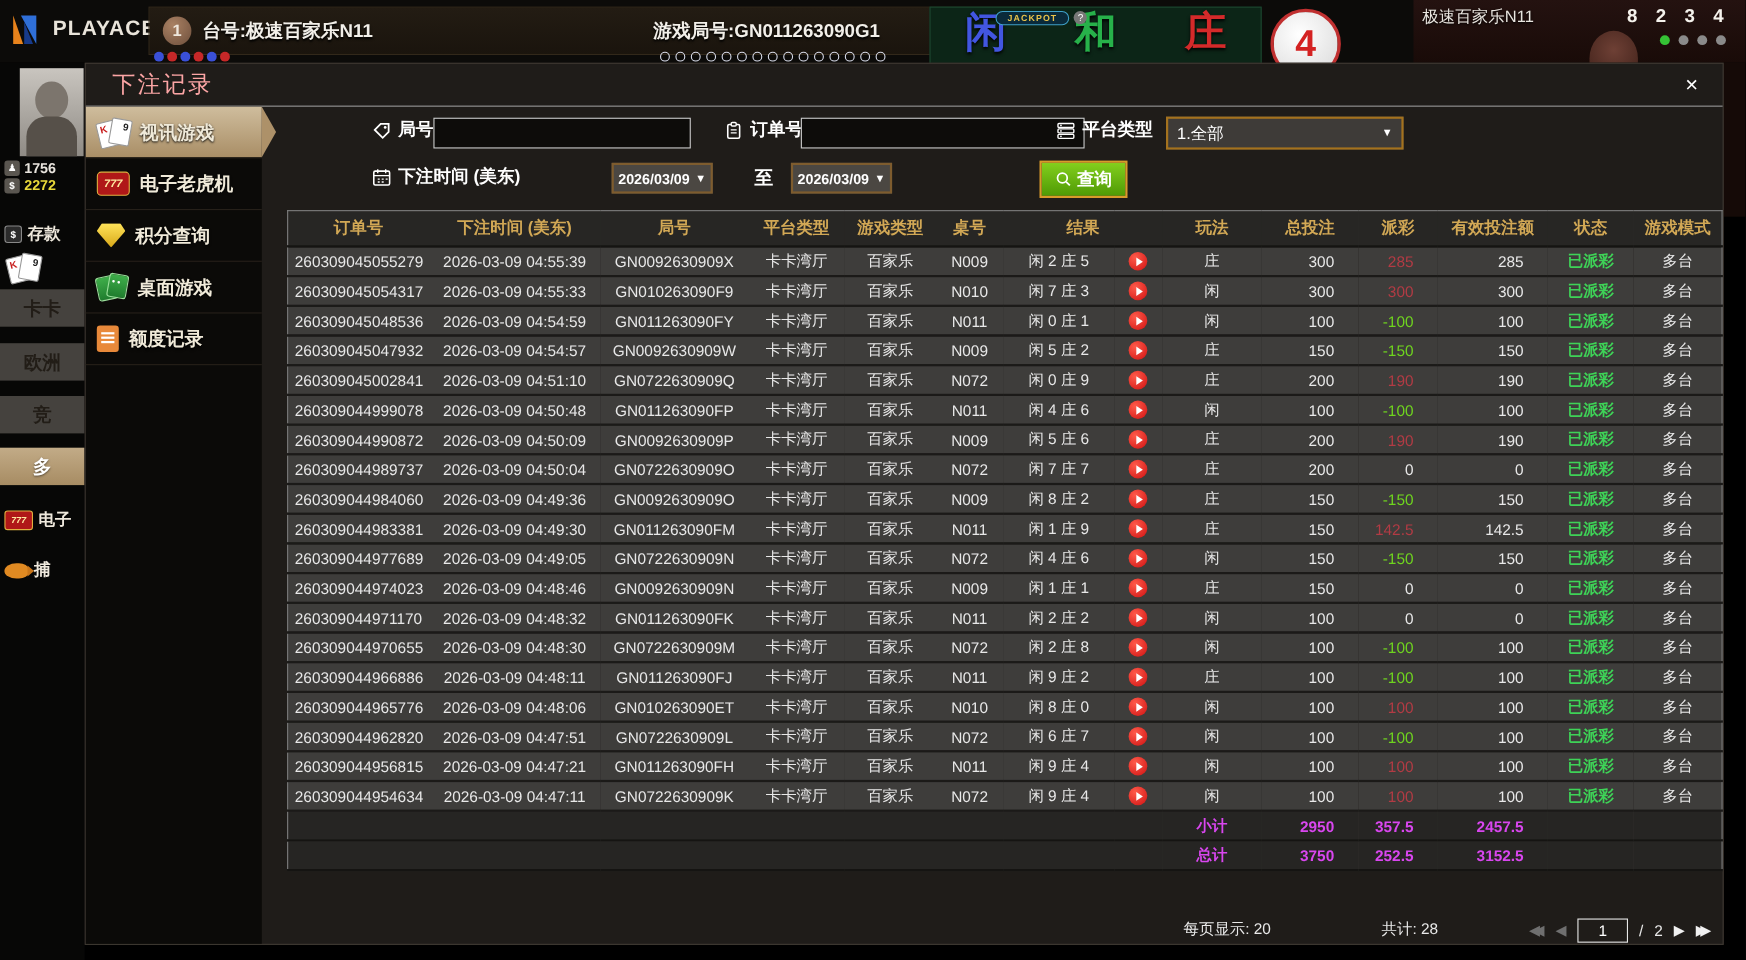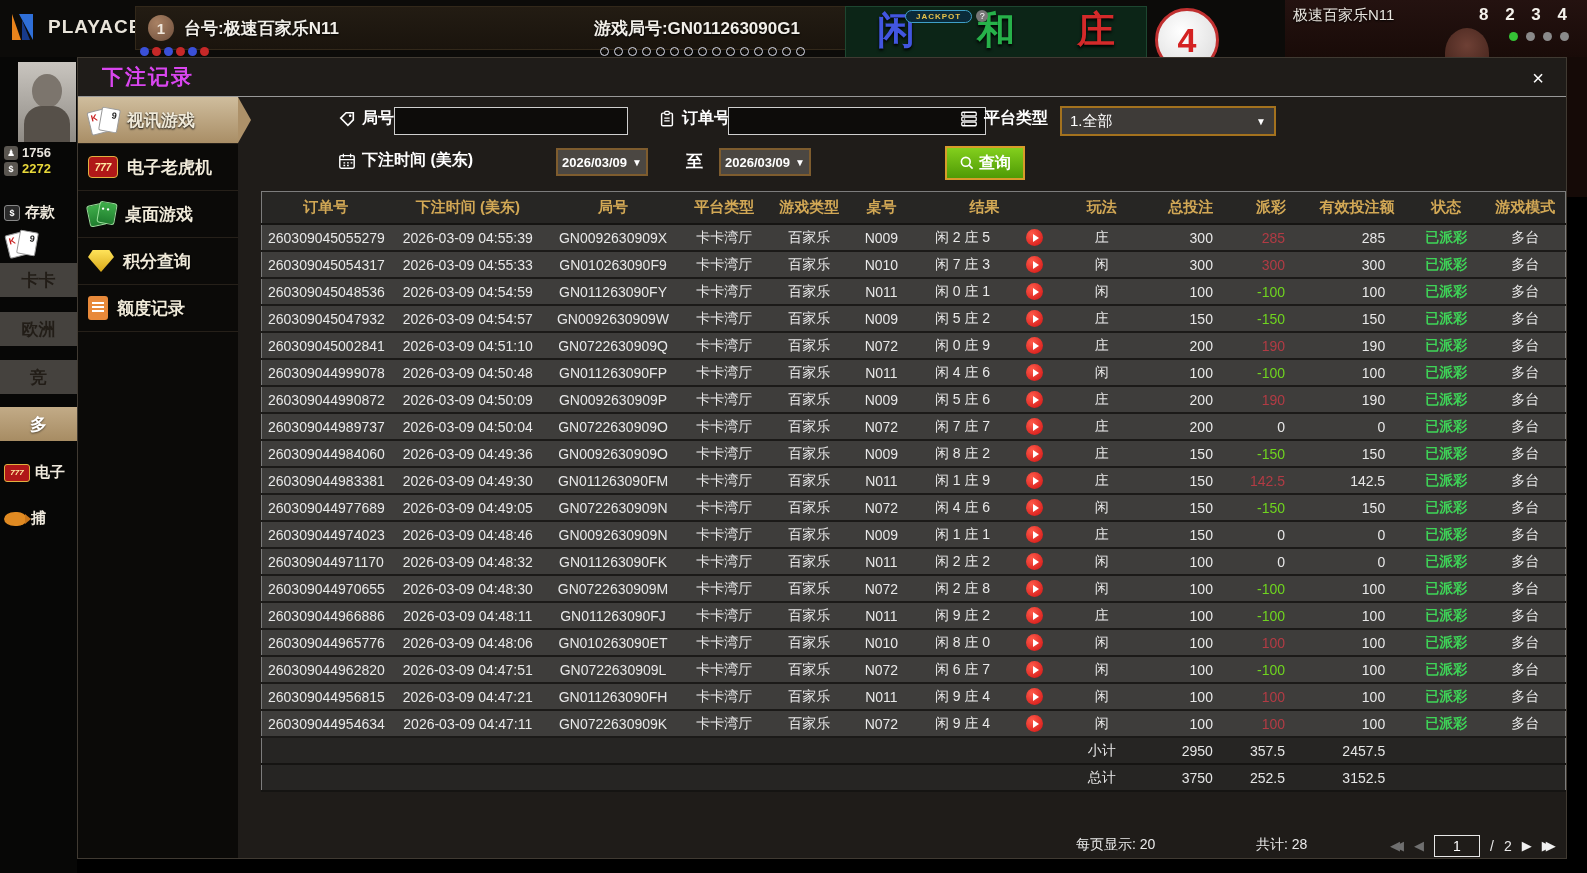--- a/index.html
+++ b/index.html
@@ -49,21 +49,21 @@
   .gray-item{position:absolute;left:0;width:77px;height:34px;background:#45423e;color:#221d17;font-weight:bold;font-size:17px;display:flex;align-items:center;justify-content:center;overflow:hidden;}
   .gray-item.hl{background:linear-gradient(180deg,#c2ab87,#a78c63);color:#fff;text-shadow:0 1px 2px #00000088;}
   .strip-row{position:absolute;left:4px;display:flex;align-items:center;gap:5px;color:#efe9dd;font-weight:bold;font-size:15px;white-space:nowrap;}
   .slot777{width:24px;height:16px;background:#b01818;border:1px solid #e0b040;border-radius:3px;color:#ffe9a0;font-size:8px;font-weight:bold;font-style:italic;display:flex;align-items:center;justify-content:center;flex:0 0 auto;}
   .fishico{width:22px;height:14px;background:#e08a22;border-radius:50% 40% 40% 50%;position:relative;flex:0 0 auto;}
   .fishico::after{content:'';position:absolute;right:-5px;top:2px;border-left:6px solid #c9761a;border-top:5px solid transparent;border-bottom:5px solid transparent;}
 
   
   #modal{left:77px;top:57px;width:1488px;height:800px;background:#1f1c19;border:1px solid #41楼3a32;border:1px solid #403a32;}
   #modal-title{position:absolute;left:0;top:0;width:100%;height:38px;border-bottom:1px solid #989898;display:flex;align-items:center;}
-  #modal-title .t{color:#d946ef;font-size:21px;font-weight:bold;margin-left:24px;letter-spacing:2px;}
+  #modal-title .t{color:#fca5a5;font-size:21px;font-weight:normal;margin-left:24px;letter-spacing:2px;}
   #close-x{position:absolute;right:16px;top:8px;width:24px;height:24px;color:#fff;font-size:20px;display:flex;align-items:center;justify-content:center;cursor:pointer;}
 
   
   #sidebar{position:absolute;left:0;top:39px;width:160px;height:761px;background:#0b0a08;}
   .tab{position:relative;height:46px;display:flex;align-items:center;gap:9px;padding-left:10px;border-bottom:1px solid #262019;color:#f0ead9;font-size:17px;font-weight:bold;cursor:pointer;}
   .tab .lbl{text-shadow:0 1px 2px #000;}
   .tab.active{background:linear-gradient(180deg,#cfbd9d,#a98e66);}
   .tab.active::after{content:'';position:absolute;right:-13px;top:0;border-top:23px solid transparent;border-bottom:23px solid transparent;border-left:13px solid #ad9169;z-index:5;}
   .cardico{position:relative;width:30px;height:28px;flex:0 0 30px;}
   .cardico .c1,.cardico .c2{position:absolute;width:15px;height:21px;background:#fff;border-radius:2px;border:1px solid #999;font-size:9px;font-weight:bold;}
@@ -91,21 +91,21 @@
   
   #bet-table{position:absolute;left:183px;top:133px;width:1305px;border-collapse:collapse;table-layout:fixed;background:#2e2d2b;border:1px solid #7d7d7d;font-size:14px;color:#e8e8e8;}
   #bet-table th{height:31px;color:#d2a855;font-size:15px;font-weight:bold;background:#272624;border-bottom:2px solid #151412;padding:0;}
   #bet-table td{height:25px;background:#3e3d3b;border-bottom:2px solid #1b1a18;padding:0 2px;text-align:center;overflow:hidden;white-space:nowrap;}
   #bet-table .c-order{text-align:left;padding-left:6px;}
   #bet-table .c-num{text-align:right;padding-right:22px;}
   #bet-table .c-status{color:#3ed357;font-weight:bold;}
   .pay-pos{color:#b23b44 !important;}
   .pay-neg{color:#6fd41f !important;}
   .pay-zero{color:#e8e8e8 !important;}
-  #bet-table tfoot td{background:#262523;color:#e5e5e5;font-weight:normal;border-bottom:2px solid #151412;}
+  #bet-table tfoot td{background:#262523;color:#d946ef;font-weight:bold;border-bottom:2px solid #151412;}
   .playbtn{display:inline-flex;width:17px;height:17px;border-radius:50%;background:radial-gradient(circle at 35% 30%,#ff5a4a,#cf1212);align-items:center;justify-content:center;cursor:pointer;vertical-align:middle;}
   .playbtn .tri{width:0;height:0;border-left:6px solid #fff;border-top:4px solid transparent;border-bottom:4px solid transparent;margin-left:2px;}
 
   
   #pagefoot{position:absolute;left:160px;top:775px;width:1328px;height:25px;color:#e9e9e9;font-size:14px;}
   #pagefoot .ps{position:absolute;left:838px;top:3px;}
   #pagefoot .tc{position:absolute;left:1018px;top:3px;}
   #pager{position:absolute;left:1152px;top:0;display:flex;align-items:center;gap:10px;height:25px;}
   .pg-arrow{font-size:13px;cursor:pointer;color:#f0f0f0;}
   .pg-arrow.dim{color:#6f6f6f;}
@@ -235,29 +235,29 @@
           <span class="c1">K</span>
           <span class="c2">9</span>
         </span>
       <span class="lbl">视讯游戏</span>
     </div>
     <div class="tab">
       <span class="slotico">777</span>
       <span class="lbl">电子老虎机</span>
     </div>
     <div class="tab">
+      <span class="diamondico"></span>
+      <span class="lbl">积分查询</span>
+    </div>
+    <div class="tab">
       <span class="tgico">
           <span class="g1"></span>
           <span class="g2"></span>
         </span>
       <span class="lbl">桌面游戏</span>
-    </div>
-    <div class="tab">
-      <span class="diamondico"></span>
-      <span class="lbl">积分查询</span>
     </div>
     <div class="tab">
       <span class="docico"></span>
       <span class="lbl">额度记录</span>
     </div>
   </div>
 
   <div id="filters">
 
     <div class="flabel abs" style="left:100px;top:11px;">

